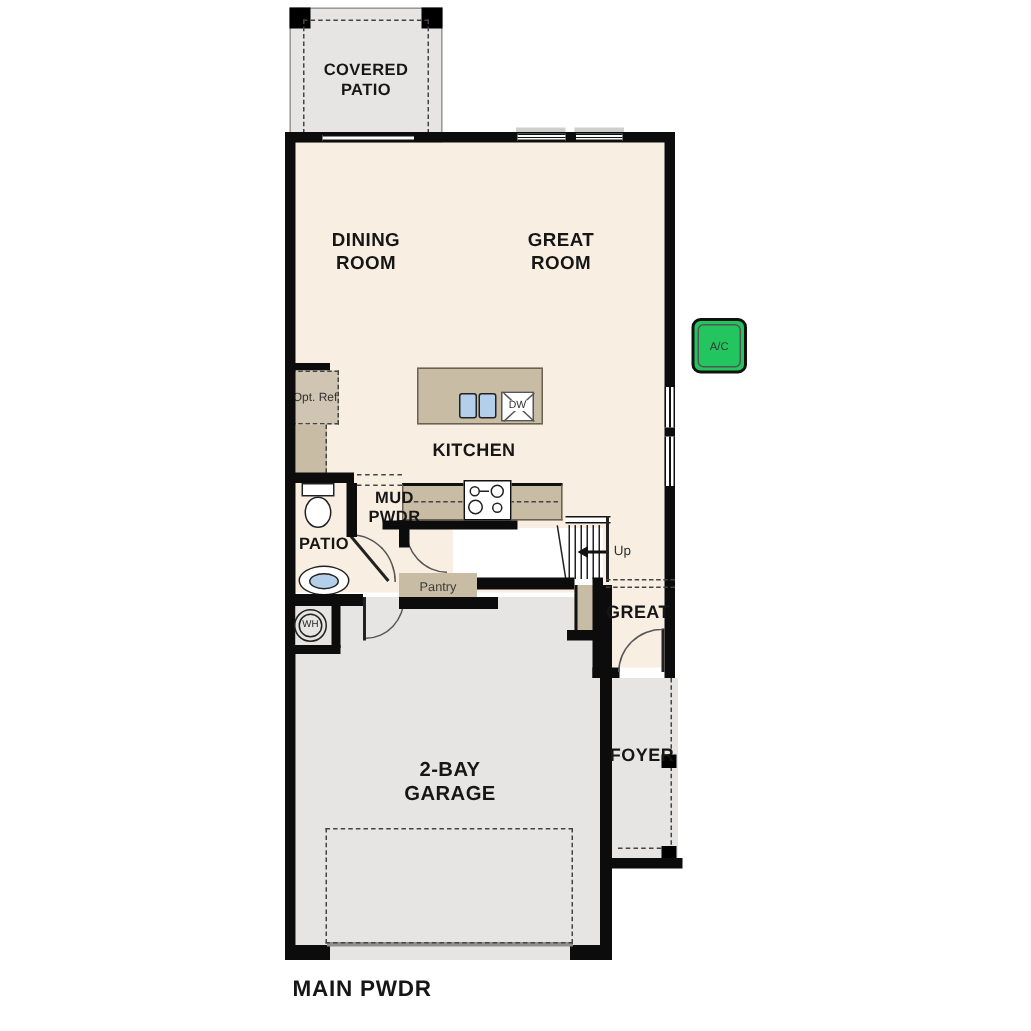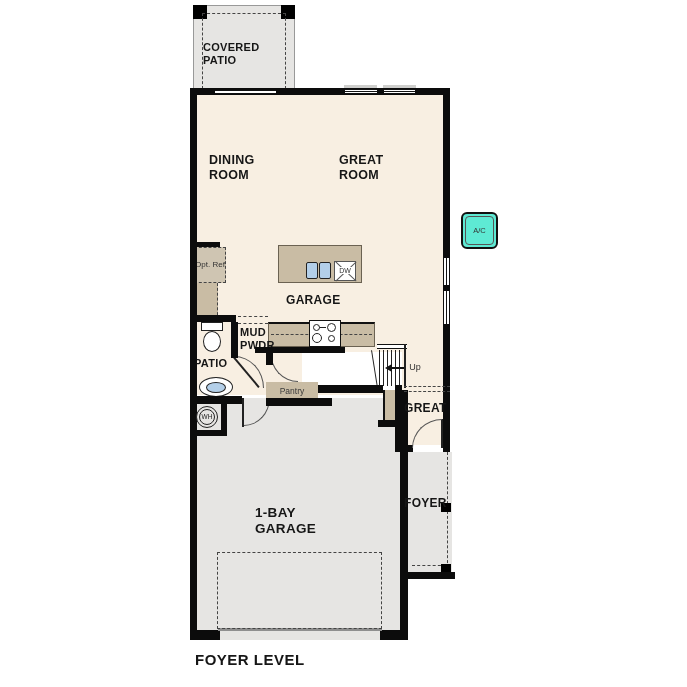--- a/index.html
+++ b/index.html
@@ -4,21 +4,21 @@
 <style>
   html,body{margin:0;padding:0;background:#fff;}
   #plan{position:relative;width:687px;height:687px;background:#fff;overflow:hidden;
         font-family:"Liberation Sans",sans-serif;color:#1a1a1a;}
   .abs{position:absolute;}
   .wall{position:absolute;background:var(--wall-black);}
   .floor{position:absolute;}
   .tan{position:absolute;background:var(--cabinet-tan);border:1px solid #6b6252;box-sizing:border-box;}
   .grey{background:var(--exterior-grey);}
   .cream{background:var(--floor-cream);}
-  .lbl{position:absolute;font-weight:bold;line-height:1.18;letter-spacing:.3px;color:#161616;}
+  .lbl{position:absolute;font-weight:bold;text-align:center;line-height:1.18;letter-spacing:.3px;color:#161616;}
   .sm{position:absolute;font-weight:normal;color:#333;text-align:center;letter-spacing:0;}
   .dash-box{position:absolute;border:1.4px dashed #444;box-sizing:border-box;}
   .dash-h{position:absolute;border-top:1.4px dashed #444;height:0;}
   .dash-v{position:absolute;border-left:1.4px dashed #444;width:0;}
   .arc{position:absolute;box-sizing:border-box;}
   .arc-tl{border-top:1.3px solid #555;border-left:1.3px solid #555;border-top-left-radius:100% 100%;}
   .arc-tr{border-top:1.3px solid #555;border-right:1.3px solid #555;border-top-right-radius:100% 100%;}
   .arc-bl{border-bottom:1.3px solid #555;border-left:1.3px solid #555;border-bottom-left-radius:100% 100%;}
   .arc-br{border-bottom:1.3px solid #555;border-right:1.3px solid #555;border-bottom-right-radius:100% 100%;}
   .win-h{position:absolute;background:#fff;border-top:1.2px solid #111;border-bottom:1.2px solid #111;
@@ -48,21 +48,21 @@
   <div class="floor" style="left:302px;top:352px;width:100px;height:40px;background:#fff;"></div>
 
   <div class="tan" style="left:278px;top:245px;width:84px;height:38px;"></div>
   <div class="abs" style="left:306px;top:262px;width:12px;height:17px;background:var(--fixture-blue);border:1.4px solid #222;border-radius:2px;box-sizing:border-box;"></div>
   <div class="abs" style="left:319px;top:262px;width:12px;height:17px;background:var(--fixture-blue);border:1.4px solid #222;border-radius:2px;box-sizing:border-box;"></div>
   <div class="abs" style="left:334px;top:261px;width:22px;height:20px;background:#fff;border:1px solid #555;box-sizing:border-box;">
     <div style="position:absolute;left:-3px;top:9px;width:28px;height:1px;background:#555;transform:rotate(43deg);"></div>
     <div style="position:absolute;left:-3px;top:9px;width:28px;height:1px;background:#555;transform:rotate(-43deg);"></div>
     <span style="position:absolute;left:1px;top:5px;width:18px;text-align:center;font-size:7px;color:#333;background:#fff;z-index:1;">DW</span>
   </div>
-  <div class="lbl" style="left:286px;top:293px;width:60px;font-size:12px;">GARAGE</div>
+  <div class="lbl" style="left:286px;top:293px;width:60px;font-size:12px;">KITCHEN</div>
 
   <div class="tan" style="left:268px;top:322px;width:107px;height:25px;border-top:2.5px solid #111;"></div>
   <div class="dash-h" style="left:271px;top:334px;width:101px;"></div>
   <div class="abs" style="left:309px;top:320px;width:32px;height:27px;background:#fff;border:1.6px solid #111;box-sizing:border-box;">
     <div class="thin" style="left:7px;top:6px;width:9px;height:1px;"></div>
     <div class="circle" style="left:3px;top:3px;width:7px;height:7px;border-width:1.1px;"></div>
     <div class="circle" style="left:17px;top:2px;width:9px;height:9px;border-width:1.1px;"></div>
     <div class="circle" style="left:2px;top:12px;width:10px;height:10px;border-width:1.1px;"></div>
     <div class="circle" style="left:18px;top:14px;width:7px;height:7px;border-width:1.1px;"></div>
   </div>
@@ -152,24 +152,24 @@
   <div class="thin" style="left:441px;top:419px;width:2px;height:29px;"></div>
   <div class="arc arc-tl" style="left:412px;top:419px;width:30px;height:29px;"></div>
 
   <div class="dash-v" style="left:447px;top:452px;height:116px;"></div>
   <div class="dash-h" style="left:412px;top:565px;width:34px;"></div>
   <div class="post" style="left:441px;top:503px;width:10px;height:9px;"></div>
   <div class="post" style="left:441px;top:564px;width:10px;height:9px;"></div>
   <div class="wall" style="left:406px;top:572px;width:49px;height:7px;"></div>
   <div class="lbl" style="left:404px;top:496px;width:48px;font-size:12px;">FOYER</div>
 
-  <div class="lbl" style="left:255px;top:505px;width:90px;font-size:13.5px;">1-BAY GARAGE</div>
+  <div class="lbl" style="left:255px;top:505px;width:90px;font-size:13.5px;">2-BAY GARAGE</div>
   <div class="dash-box" style="left:217px;top:552px;width:165px;height:77px;"></div>
 
-  <div class="abs" style="left:461px;top:212px;width:37px;height:37px;border:2px solid #111;border-radius:6px;box-sizing:border-box;background:#5eead4;">
+  <div class="abs" style="left:461px;top:212px;width:37px;height:37px;border:2px solid #111;border-radius:6px;box-sizing:border-box;background:#22c55e;">
     <div style="position:absolute;left:2px;top:2px;right:2px;bottom:2px;border:1px solid #555;border-radius:4px;display:flex;align-items:center;justify-content:center;">
       <span class="sm" style="position:static;font-size:7.5px;">A/C</span>
     </div>
   </div>
 
-  <div class="lbl" style="left:195px;top:651px;width:140px;font-size:15px;text-align:left;letter-spacing:.5px;">FOYER LEVEL</div>
+  <div class="lbl" style="left:195px;top:651px;width:140px;font-size:15px;text-align:left;letter-spacing:.5px;">MAIN PWDR</div>
 
 </div>
 
 </body></html>

